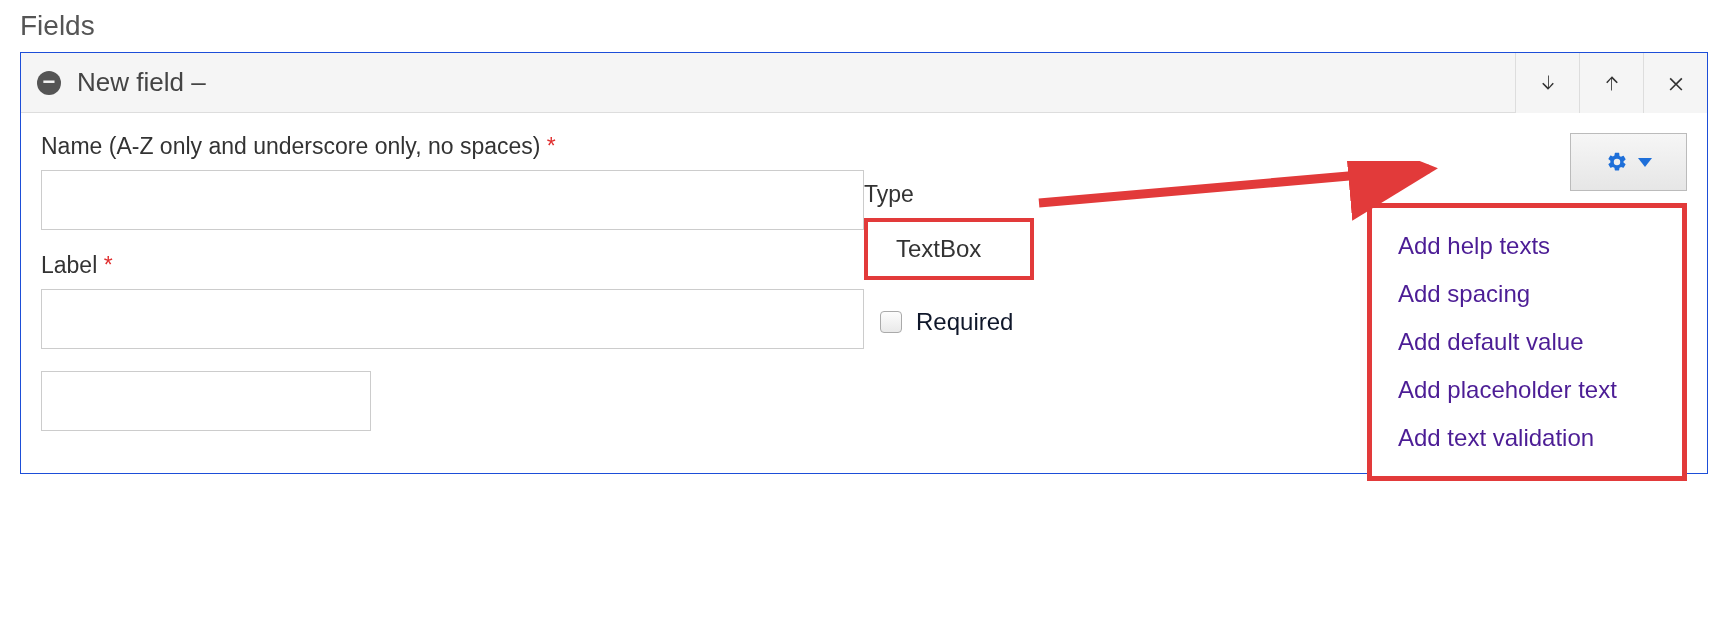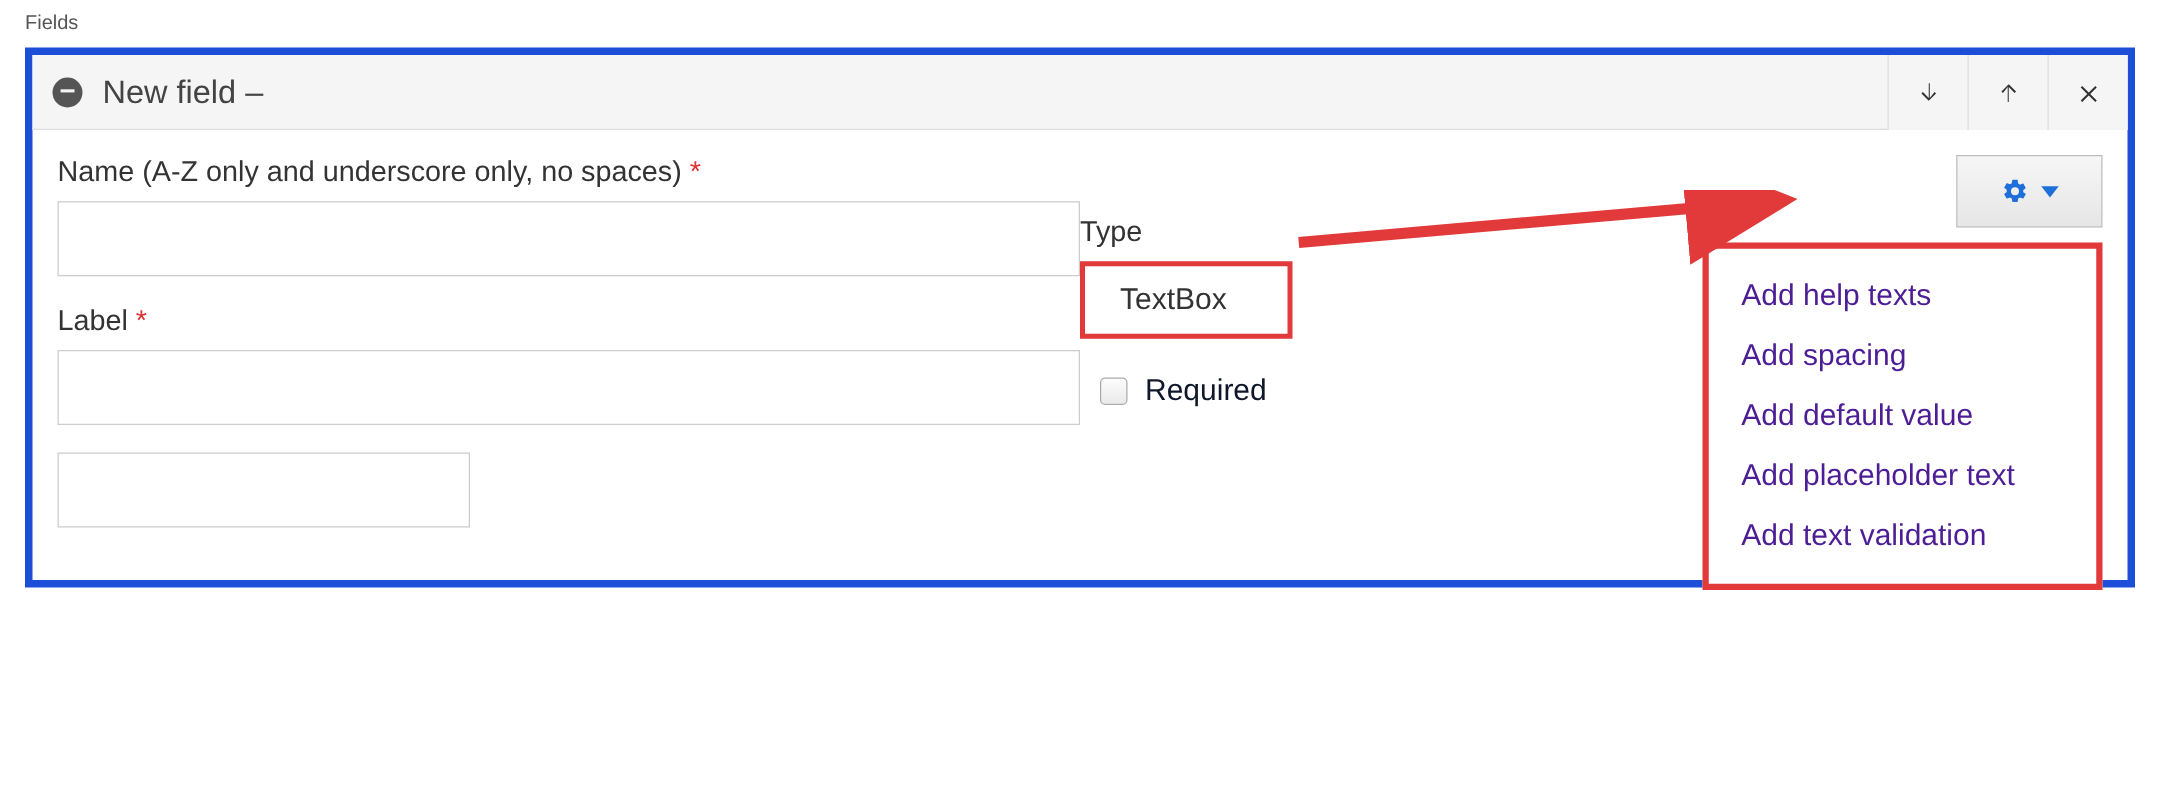--- a/index.html
+++ b/index.html
@@ -5,26 +5,26 @@
   * { box-sizing: border-box; margin: 0; padding: 0; }
   body {
     font-family: "Segoe UI", Arial, sans-serif;
     background: #fff;
     padding: 10px 20px;
     color: #333;
     font-size: 22px;
   }
   .section-title {
     color: #555;
-    font-size: 16px;
+    font-size: 28px;
     margin-bottom: 10px;
     font-weight: 400;
   }
   .panel {
-    border: 6px solid #1d4ed8;
+    border: 1px solid #1d4ed8;
   }
   .panel-header {
     display: flex;
     align-items: center;
     background: #f5f5f5;
     border-bottom: 1px solid #ddd;
     height: 60px;
   }
   .panel-header-left {
     display: flex;

